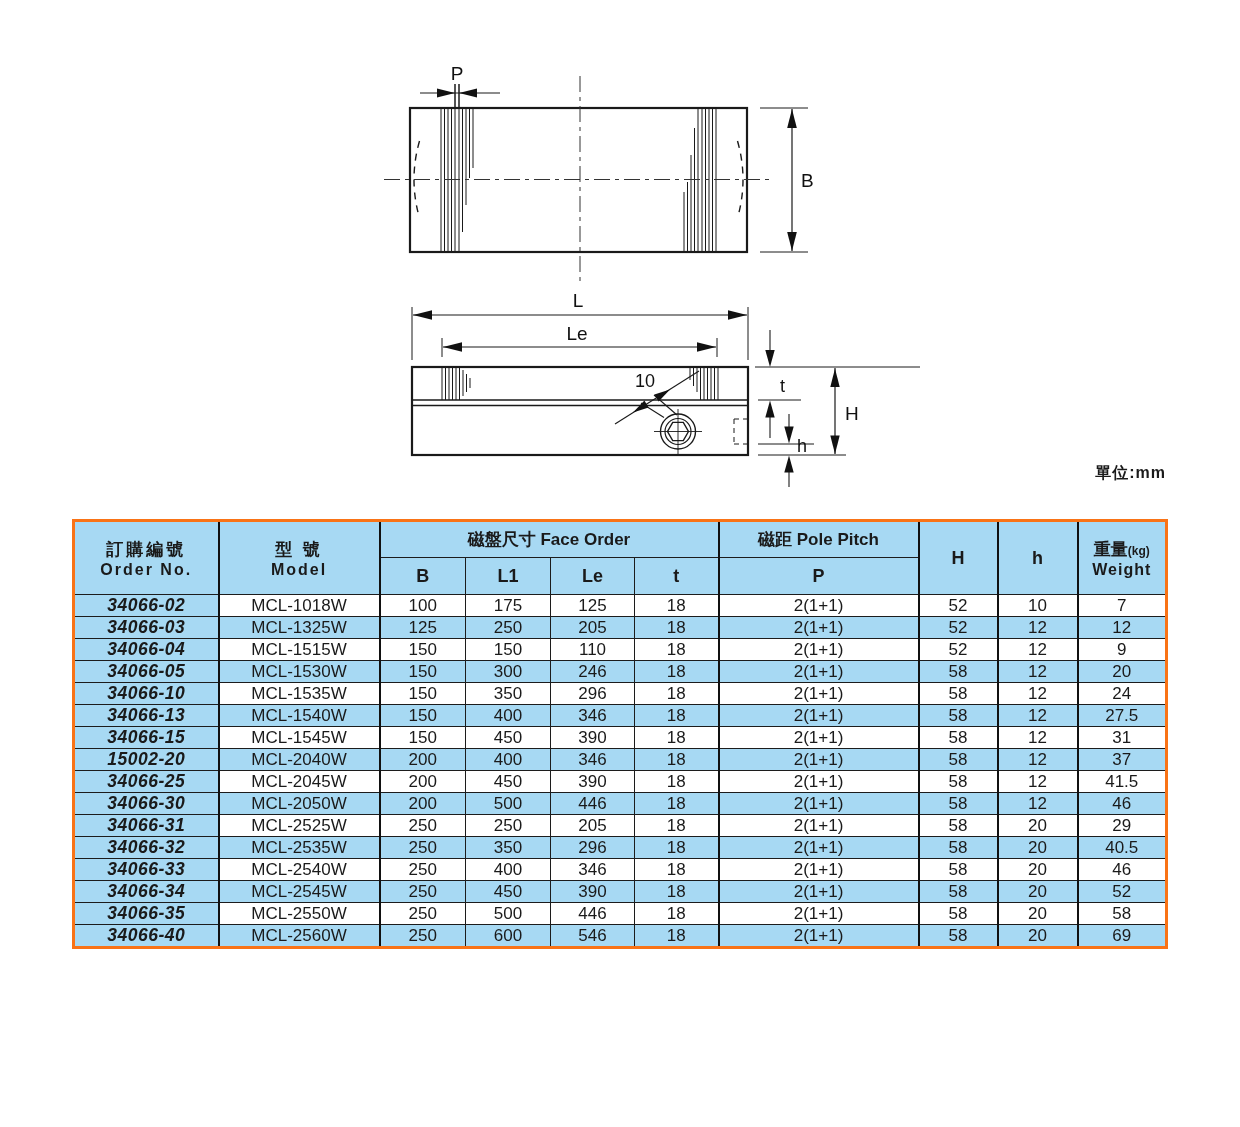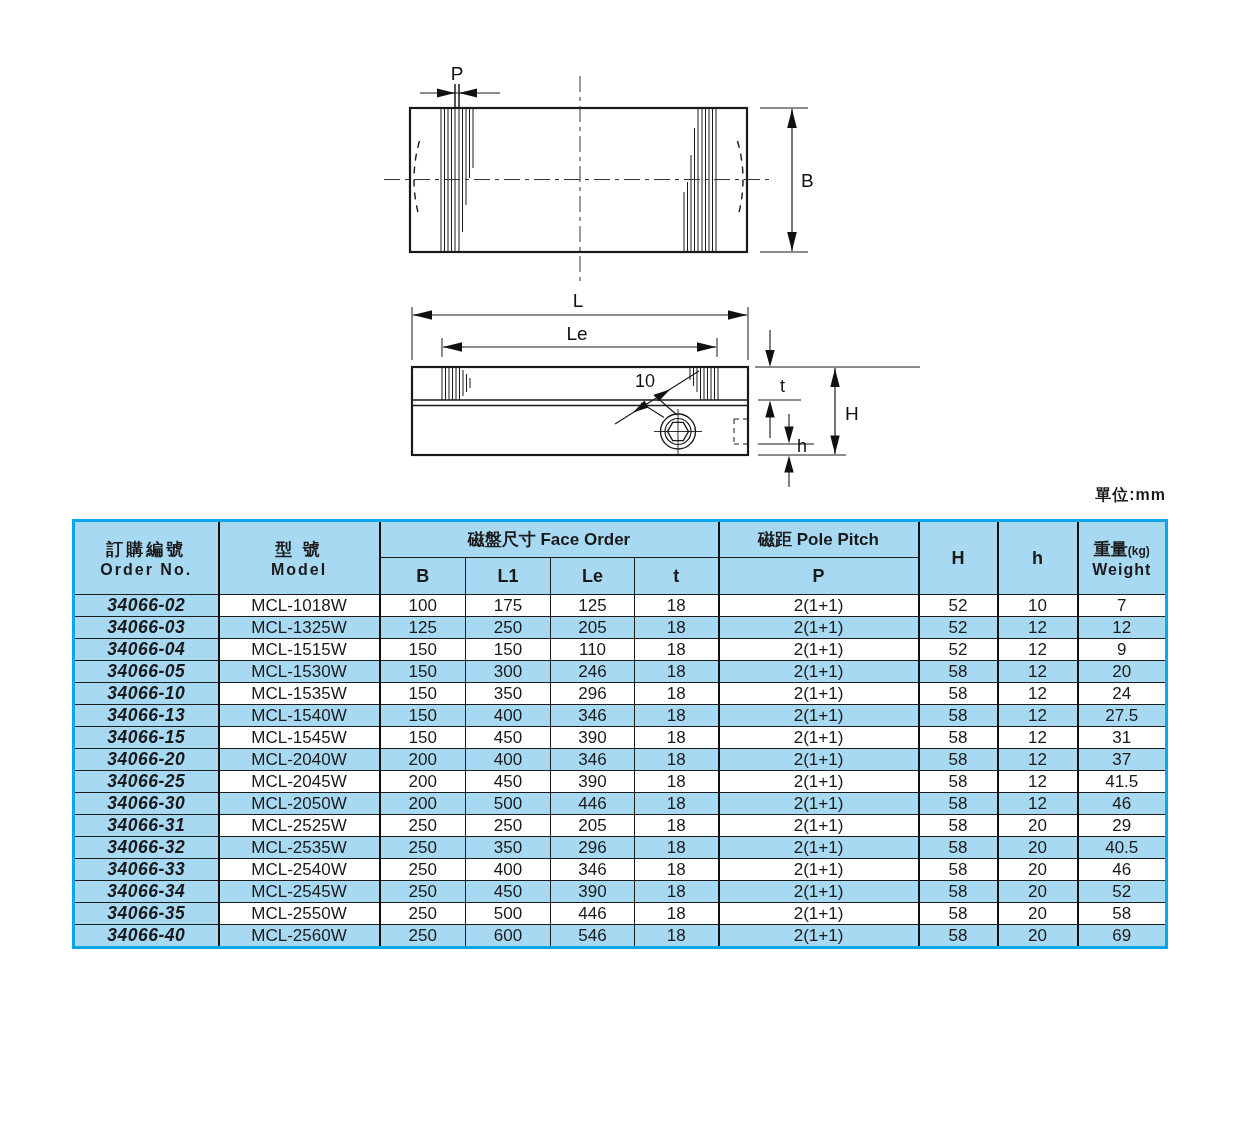--- a/index.html
+++ b/index.html
@@ -8,34 +8,34 @@
     font-family:"Liberation Sans", sans-serif; color:#1a1a1a;
     -webkit-font-smoothing:antialiased;
   }
   
   #drawings { position:absolute; left:0; top:0; }
   svg text { fill:#111; font-family:"Liberation Sans", sans-serif; }
   .dimtext { font-size:19px; }
   .dimtext-sm { font-size:18px; }
   
   #unit-label {
-    position:absolute; left:1000px; top:485px; width:166px;
+    position:absolute; left:1000px; top:463px; width:166px;
     text-align:right; font-size:16px; font-weight:bold; letter-spacing:1px;
   }
   
   #spec-table {
     position:absolute; left:72px; top:519px; width:1094px;
     border-collapse:collapse; table-layout:fixed;
     font-size:17px;
   }
   #spec-table th, #spec-table td {
     border:1px solid #1c1c1c; padding:0; text-align:center; vertical-align:middle;
     overflow:hidden; white-space:nowrap;
   }
-  #spec-table { border:3px solid #0ea5e9; }
+  #spec-table { border:3px solid #f97316; }
   thead tr { height:37px; }
   tbody tr { height:19px; }
   thead th { background:var(--blue); font-weight:bold; }
   .zh { font-size:17px; letter-spacing:3px; }
   .en { font-size:16px; letter-spacing:2px; }
   .sub-col { font-size:18px; }
   .kg { font-size:12px; letter-spacing:0; font-weight:bold; }
   
   #spec-table th.thick-r, #spec-table td.thick-r { border-right:2.5px solid #111; }
   tbody td:first-child {
@@ -331,21 +331,21 @@
         <td>150</td>
         <td>450</td>
         <td>390</td>
         <td class="thick-r">18</td>
         <td class="thick-r">2(1+1)</td>
         <td class="thick-r">58</td>
         <td class="thick-r">12</td>
         <td>31</td>
       </tr>
       <tr class="blue">
-        <td class="thick-r">34066-20</td>
+        <td class="thick-r">15002-20</td>
         <td class="thick-r">MCL-2040W</td>
         <td>200</td>
         <td>400</td>
         <td>346</td>
         <td class="thick-r">18</td>
         <td class="thick-r">2(1+1)</td>
         <td class="thick-r">58</td>
         <td class="thick-r">12</td>
         <td>37</td>
       </tr>

